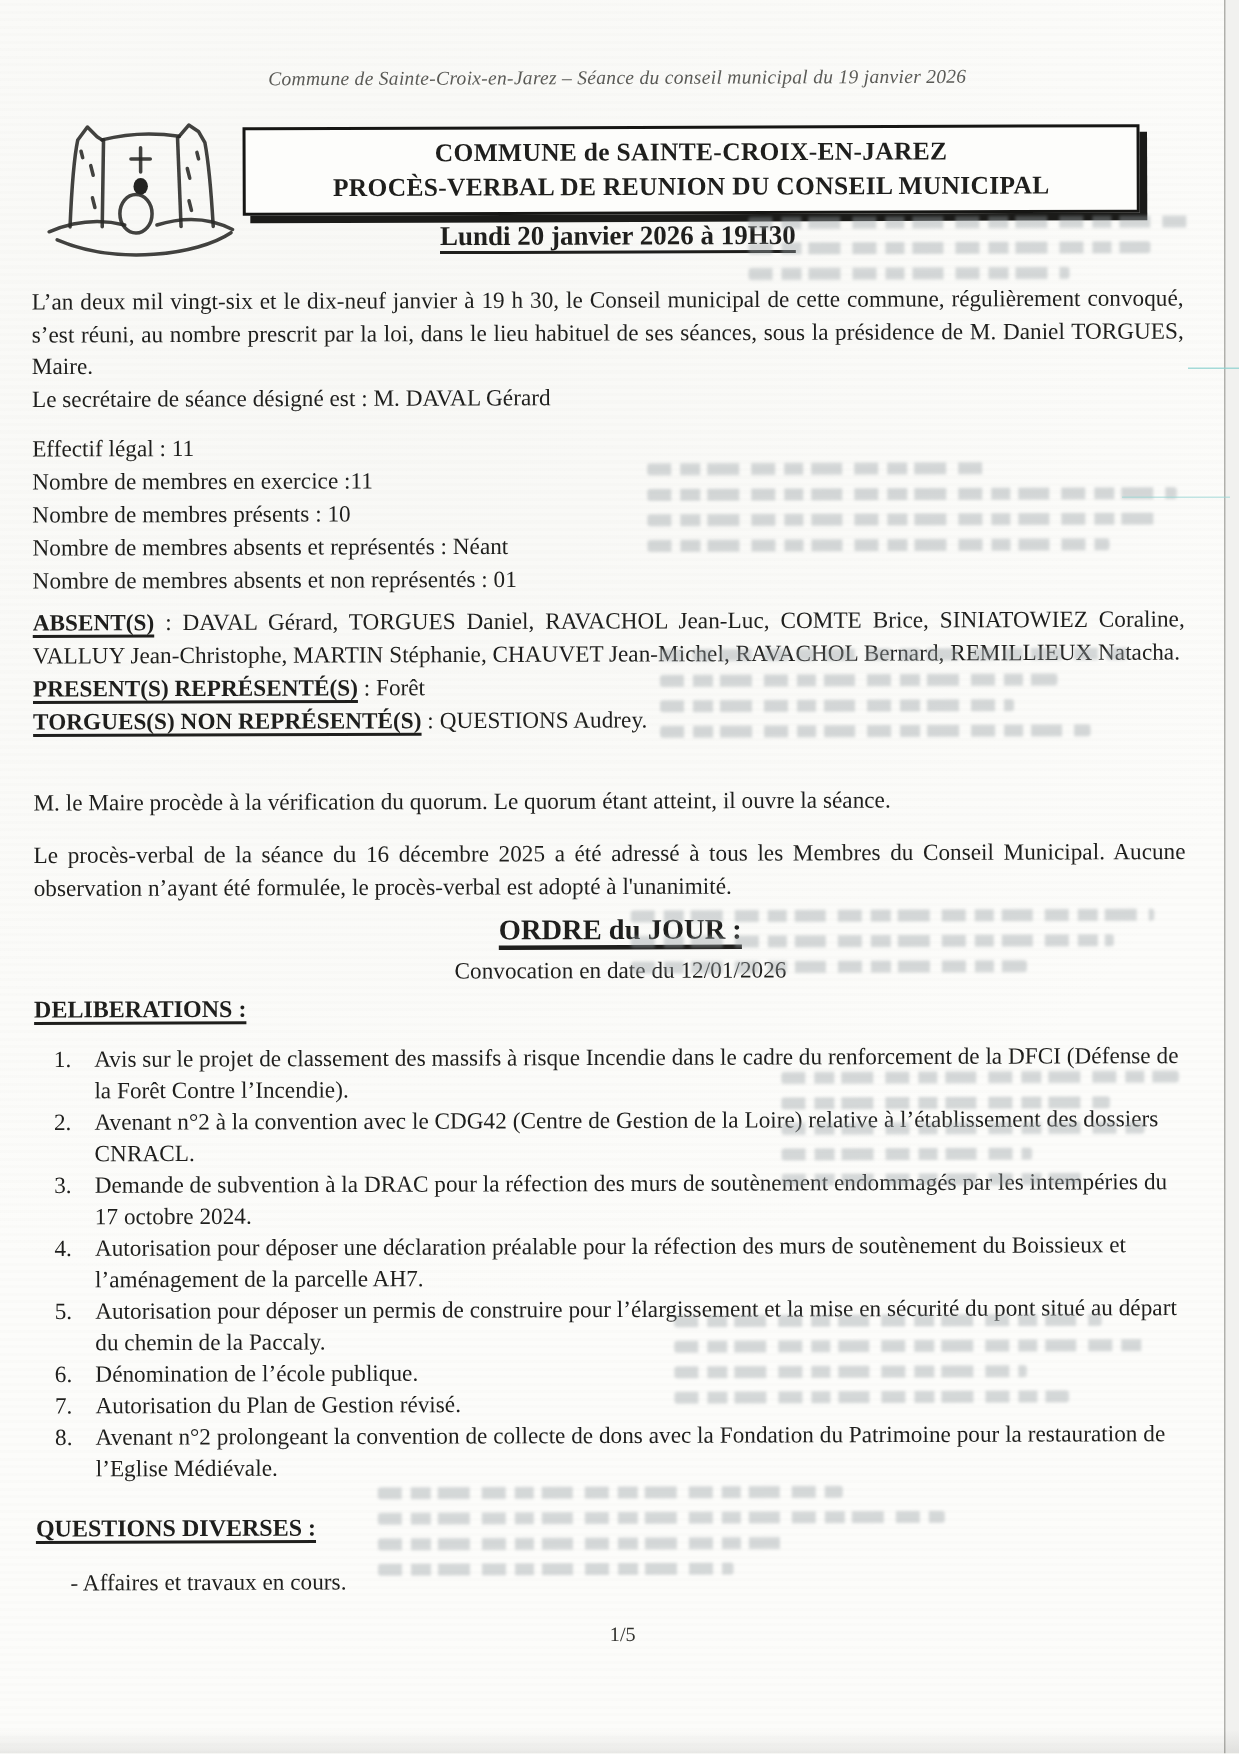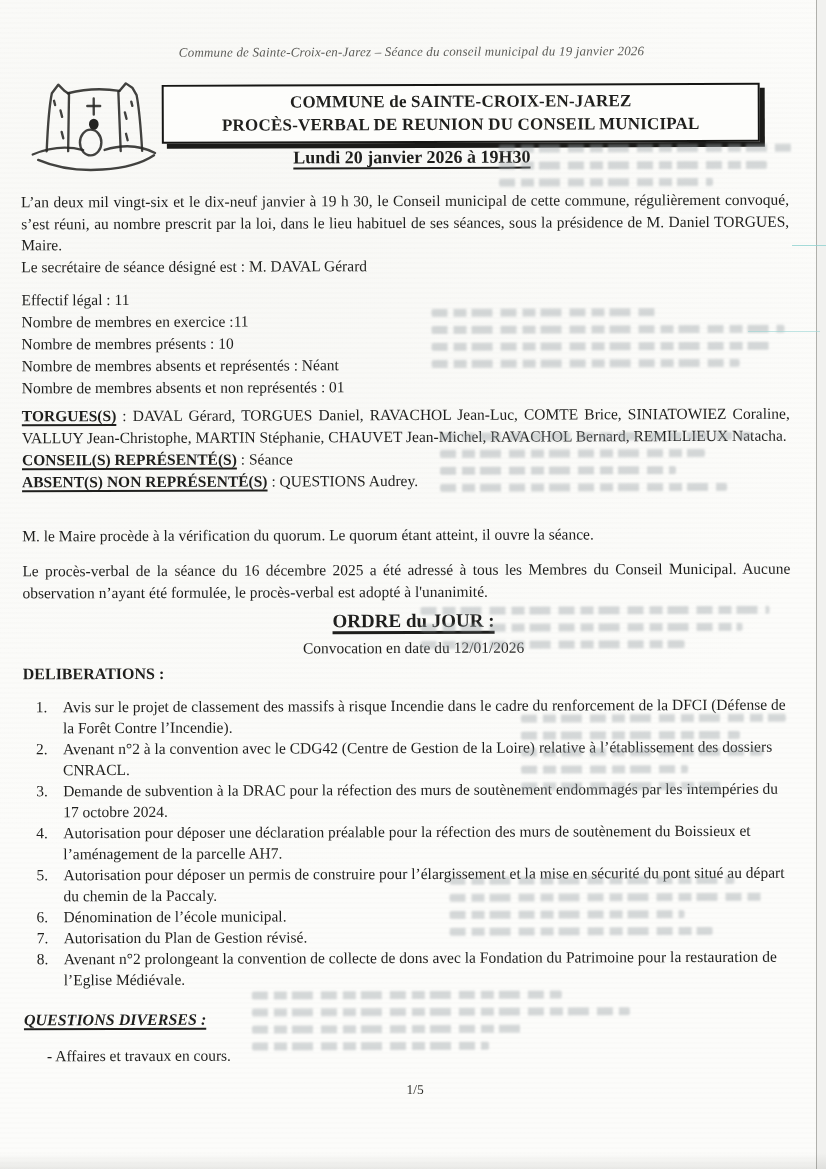--- a/index.html
+++ b/index.html
@@ -35,27 +35,27 @@
   .intro{top:190px;}
   .counts{top:288px;line-height:22px;}
   .attendance{top:404px;line-height:22px;}
   .lbl{font-weight:bold;text-decoration:underline;text-decoration-thickness:2px;text-underline-offset:3px;}
   .quorum{top:524px;}
   .prev-minutes{top:559px;}
   .agenda{top:610px;left:0;width:826px;text-align:center;}
   .agenda-title{font-weight:bold;font-size:19px;text-decoration:underline;text-decoration-thickness:2.5px;text-underline-offset:4px;}
   .agenda-convocation{font-size:15.5px;margin-top:5px;}
   .delib-title{top:662px;font-weight:bold;font-size:16px;}
-  .delib-title span{text-decoration-thickness:2px;text-underline-offset:3px;}
+  .delib-title span{text-decoration:underline;text-decoration-thickness:2px;text-underline-offset:3px;}
   .delib-wrap{top:695px;}
   ol.delib{list-style:none;counter-reset:n;margin:0;padding:0 0 0 40px;}
   ol.delib li{counter-increment:n;position:relative;line-height:21px;margin:0;}
   ol.delib li::before{content:counter(n) ".";position:absolute;left:-27px;}
   .questions-title{top:1008px;font-weight:bold;font-size:16px;}
-  .questions-title span{text-decoration:underline;text-decoration-thickness:2px;text-underline-offset:3px;font-style:italic;}
+  .questions-title span{text-decoration:underline;text-decoration-thickness:2px;text-underline-offset:3px;}
   .questions-items{top:1044px;left:45px;}
   .page-number{position:absolute;top:1082px;left:0;width:100%;text-align:center;font-size:13.5px;color:#33332f;}
   
   .ghost{position:absolute;filter:blur(1.1px);opacity:.40;pointer-events:none;}
   .ghost i{display:block;height:8px;margin:9px 0;border-radius:2px;
     background:repeating-linear-gradient(90deg,#9ba3a7 0 16px,transparent 16px 22px,#9ba3a7 22px 35px,transparent 35px 40px,#9ba3a7 40px 61px,transparent 61px 69px);}
   .edge-line{position:absolute;top:0;bottom:0;left:816px;width:1px;background:#a2a29e;opacity:.85;}
   .edge-strip{position:absolute;top:0;bottom:0;left:817px;right:0;background:#f1f1ef;}
   .edge-teal1{position:absolute;top:245px;left:792px;width:34px;height:1px;background:#8fd2d0;opacity:.8;}
   .edge-teal2{position:absolute;top:331px;left:748px;width:72px;height:1px;background:#9ad6d4;opacity:.6;}
@@ -109,23 +109,23 @@
   <div class="col counts">
 
   <div class="count-line">Effectif légal : 11</div>
       <div class="count-line">Nombre de membres en exercice :11</div>
       <div class="count-line">Nombre de membres présents : 10</div>
       <div class="count-line">Nombre de membres absents et représentés : Néant</div>
       <div class="count-line">Nombre de membres absents et non représentés : 01</div>
     </div>
 
   <div class="col attendance">
-    <div class="just"><span class="lbl">TORGUES(S)</span><span> : DAVAL Gérard, TORGUES Daniel, RAVACHOL Jean-Luc, COMTE Brice, SINIATOWIEZ Coraline, VALLUY Jean-Christophe, MARTIN Stéphanie, CHAUVET Jean-Michel, RAVACHOL Bernard, REMILLIEUX Natacha.</span></div>
-    <div><span class="lbl">CONSEIL(S) REPRÉSENTÉ(S)</span><span> : Séance</span></div>
-    <div><span class="lbl">ABSENT(S) NON REPRÉSENTÉ(S)</span><span> : QUESTIONS Audrey.</span></div>
+    <div class="just"><span class="lbl">ABSENT(S)</span><span> : DAVAL Gérard, TORGUES Daniel, RAVACHOL Jean-Luc, COMTE Brice, SINIATOWIEZ Coraline, VALLUY Jean-Christophe, MARTIN Stéphanie, CHAUVET Jean-Michel, RAVACHOL Bernard, REMILLIEUX Natacha.</span></div>
+    <div><span class="lbl">PRESENT(S) REPRÉSENTÉ(S)</span><span> : Forêt</span></div>
+    <div><span class="lbl">TORGUES(S) NON REPRÉSENTÉ(S)</span><span> : QUESTIONS Audrey.</span></div>
   </div>
 
   <div class="col quorum">M. le Maire procède à la vérification du quorum. Le quorum étant atteint, il ouvre la séance.</div>
 
   <div class="col prev-minutes just">Le procès-verbal de la séance du 16 décembre 2025 a été adressé à tous les Membres du Conseil Municipal. Aucune observation n’ayant été formulée, le procès-verbal est adopté à l'unanimité.</div>
 
   <div class="col agenda">
     <div class="agenda-title">ORDRE du JOUR :</div>
     <div class="agenda-convocation">Convocation en date du 12/01/2026</div>
   </div>
@@ -135,21 +135,21 @@
   </div>
 
   <div class="col delib-wrap">
     <ol class="delib">
 
     <li><span>Avis sur le projet de classement des massifs à risque Incendie dans le cadre du renforcement de la DFCI (Défense de la Forêt Contre l’Incendie).</span></li>
         <li><span>Avenant n°2 à la convention avec le CDG42 (Centre de Gestion de la Loire) relative à l’établissement des dossiers CNRACL.</span></li>
         <li><span>Demande de subvention à la DRAC pour la réfection des murs de soutènement endommagés par les intempéries du 17 octobre 2024.</span></li>
         <li><span>Autorisation pour déposer une déclaration préalable pour la réfection des murs de soutènement du Boissieux et l’aménagement de la parcelle AH7.</span></li>
         <li><span>Autorisation pour déposer un permis de construire pour l’élargissement et la mise en sécurité du pont situé au départ du chemin de la Paccaly.</span></li>
-        <li><span>Dénomination de l’école municipal.</span></li>
+        <li><span>Dénomination de l’école publique.</span></li>
         <li><span>Autorisation du Plan de Gestion révisé.</span></li>
         <li><span>Avenant n°2 prolongeant la convention de collecte de dons avec la Fondation du Patrimoine pour la restauration de l’Eglise Médiévale.</span></li>
       </ol>
   </div>
 
   <div class="col questions-title">
     <span>QUESTIONS DIVERSES :</span>
   </div>
 
   <div class="col questions-items">

